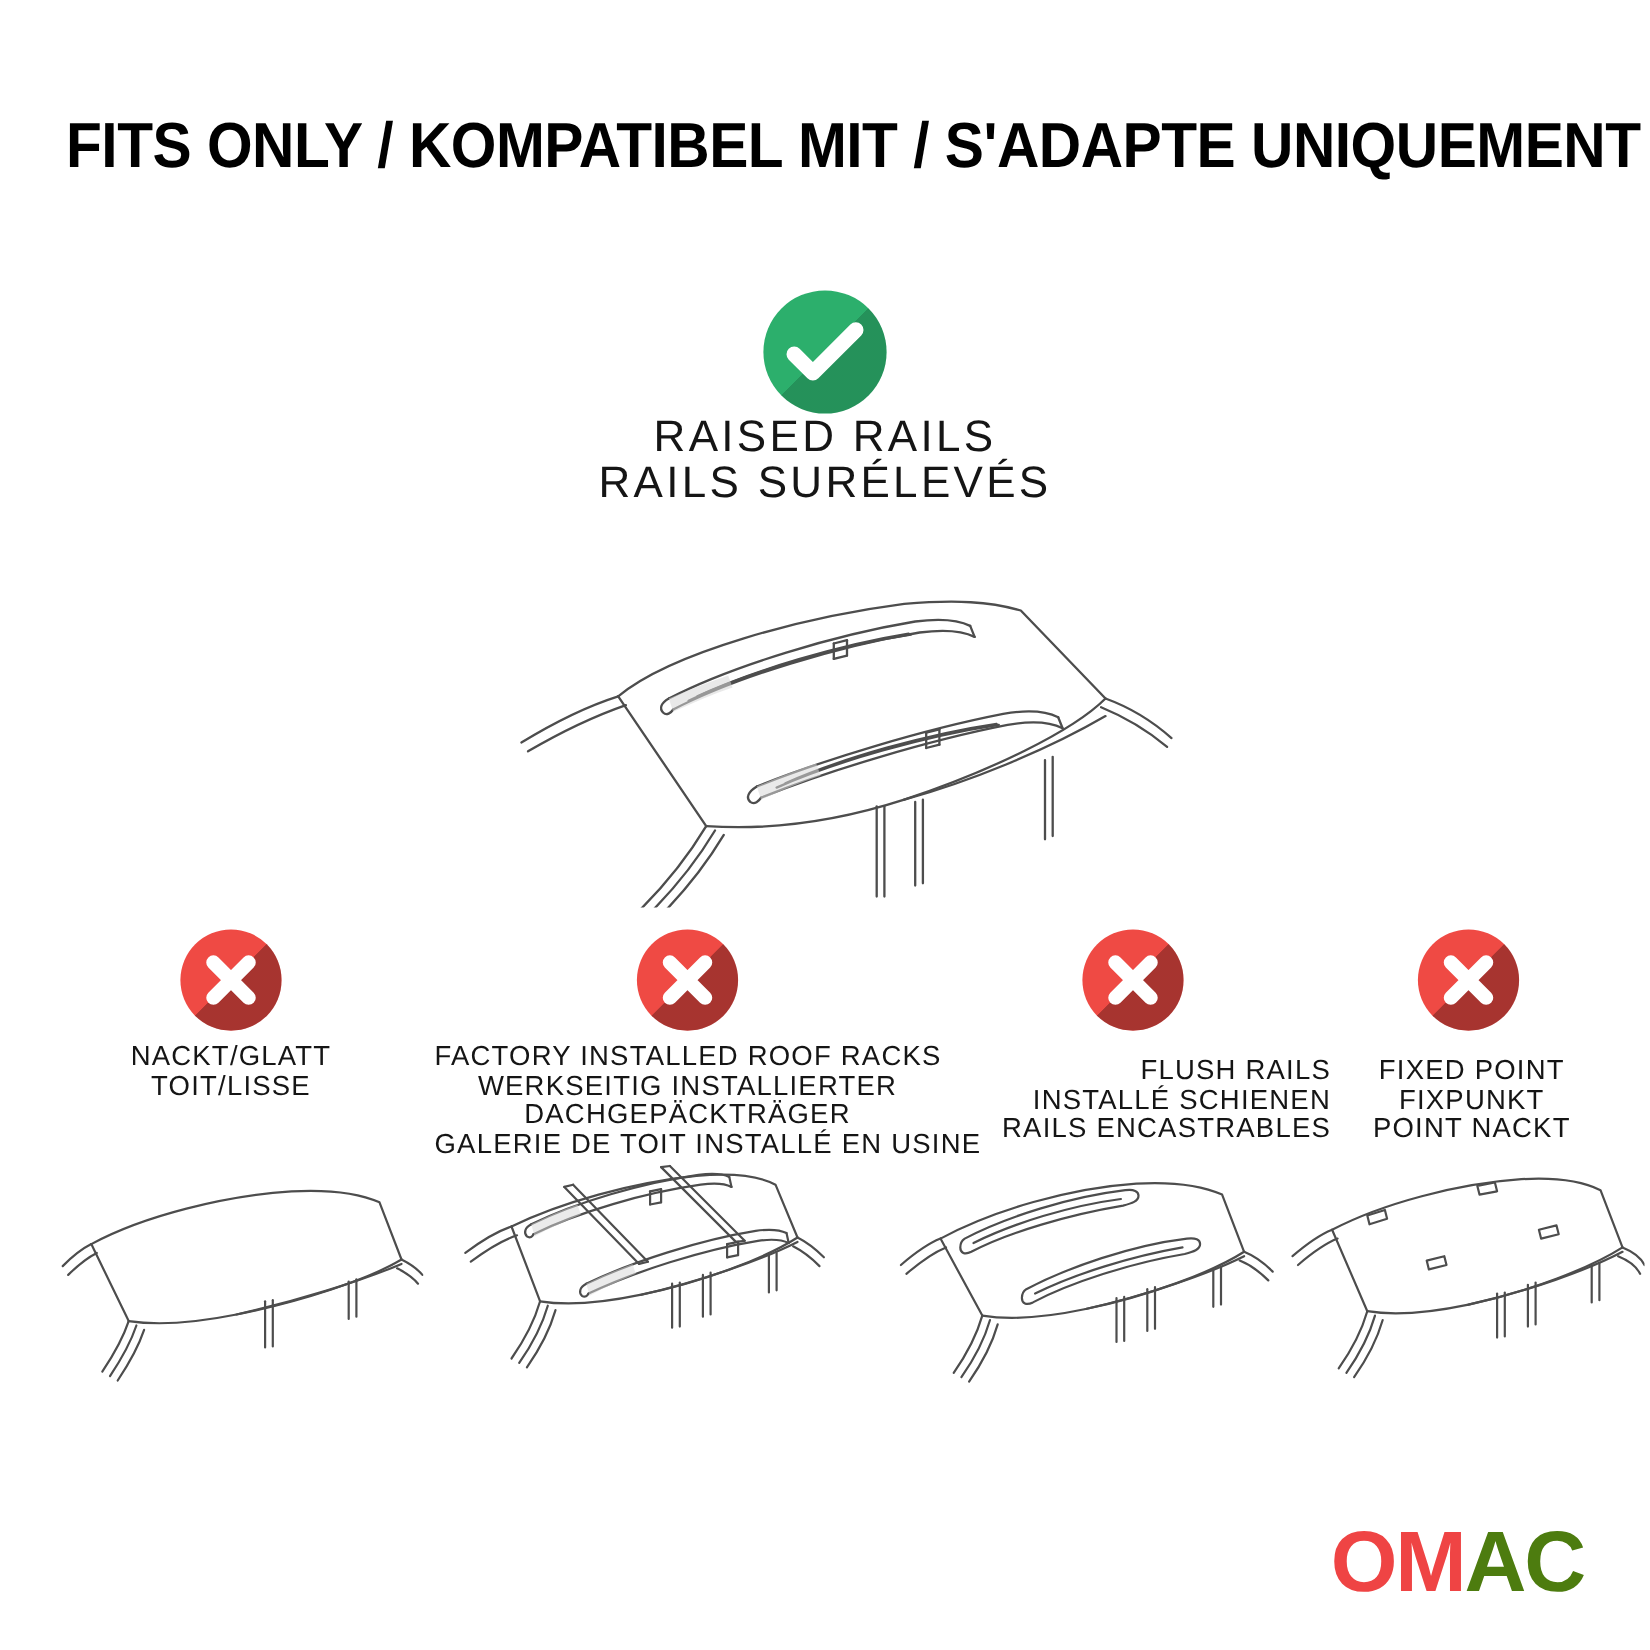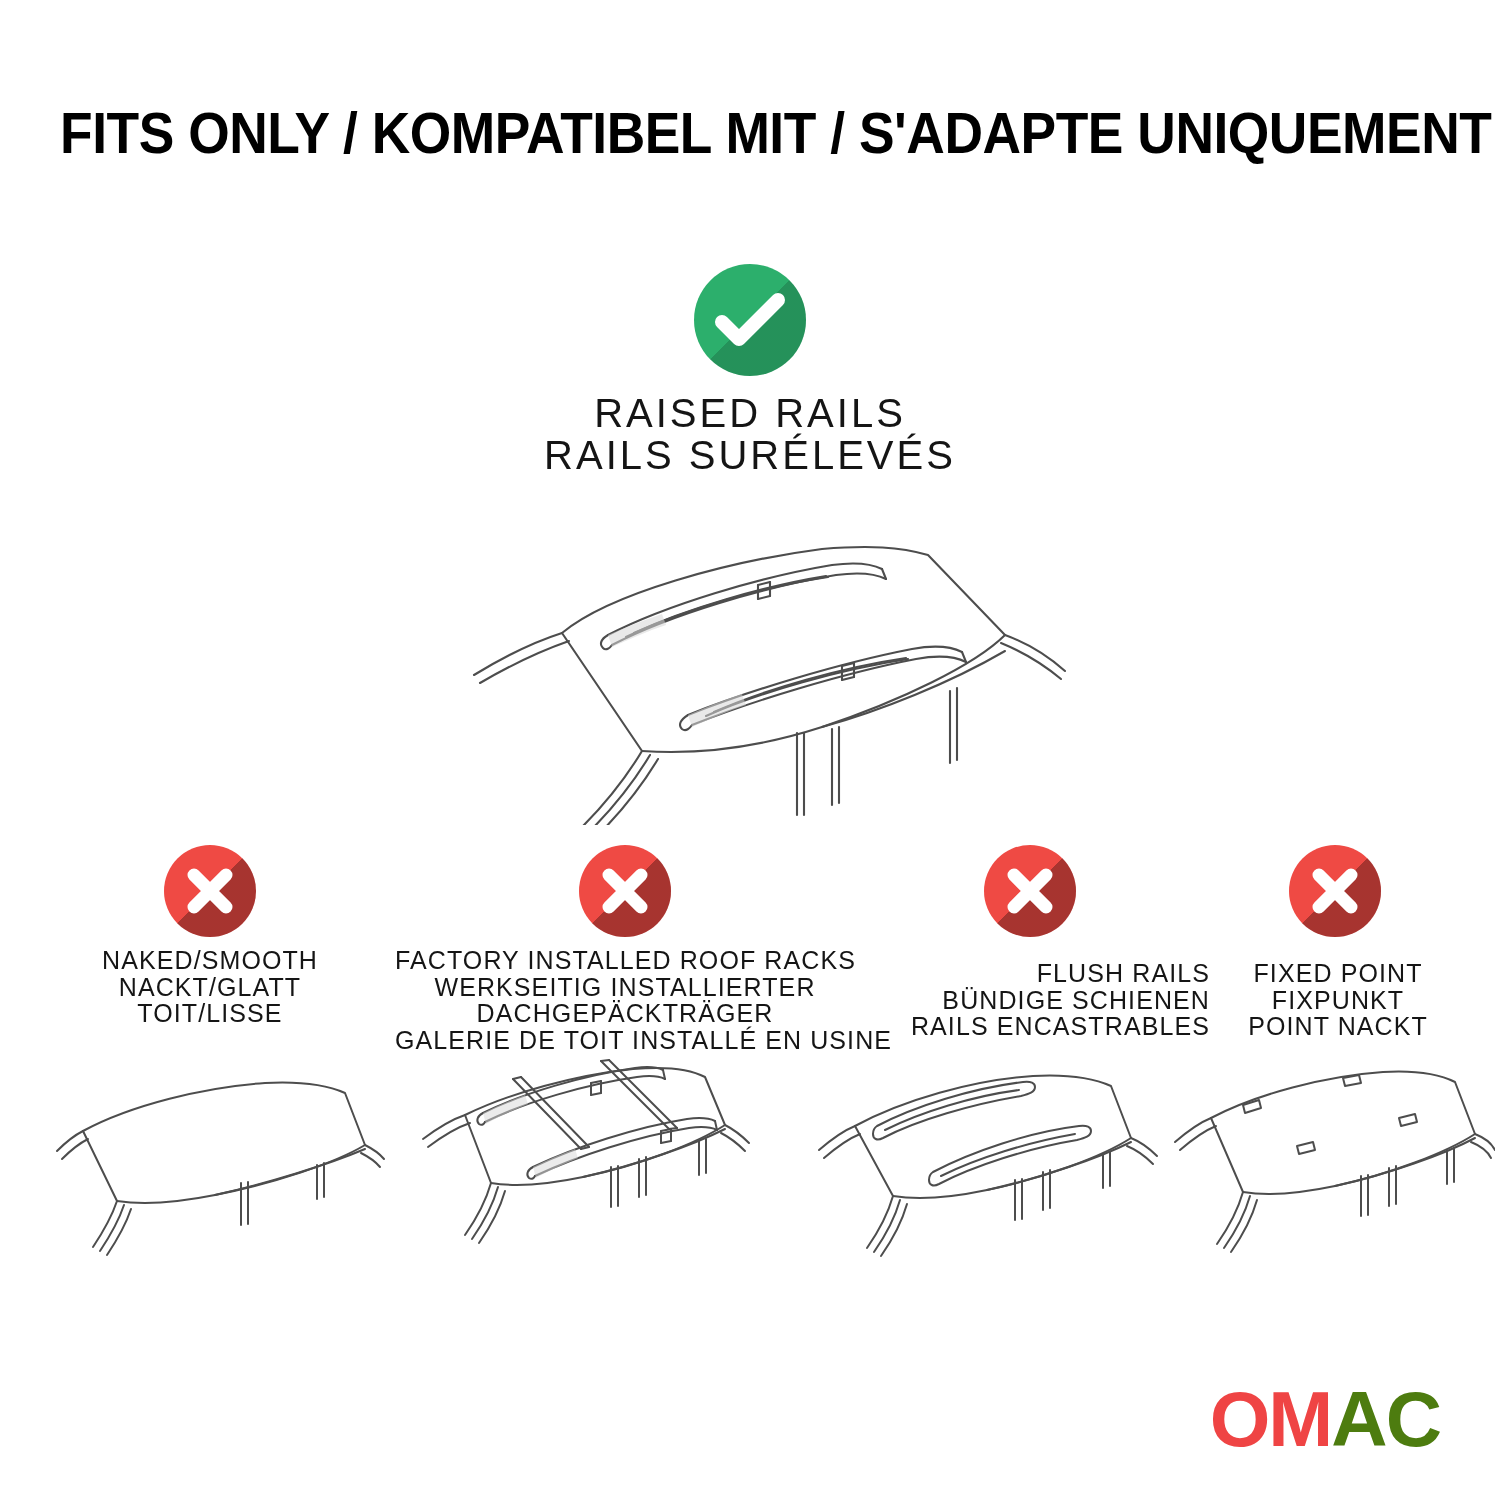--- a/index.html
+++ b/index.html
@@ -63,21 +63,21 @@
     position:absolute;
     text-align:center;
     font-family:"Liberation Sans", sans-serif;
     font-weight:300;
     color:#151515;
     white-space:nowrap;
   }
   .caption .ln{display:block;}
 
   .caption-main{
-    left:0;right:0;top:392px;
+    left:0;right:0;top:376px;
     font-size:40px;
     line-height:42px;
     letter-spacing:3px;
   }
 
   .caption-sm{
     font-size:25px;
     line-height:26.5px;
     letter-spacing:1.1px;
   }
@@ -177,21 +177,20 @@
     </svg>
   </div>
 
   <div class="badge badge-no" style="left:164px;top:845px;">
     <div class="shadow"></div>
     <svg viewBox="0 0 92 92">
       <path d="M30 30 L62 62 M62 30 L30 62" fill="none" stroke="#ffffff" stroke-width="13" stroke-linecap="round"></path>
     </svg>
   </div>
   <div class="caption caption-sm" style="left:20px;width:380px;top:947px;">
-    <span class="ln">NAKED/SMOOTH</span>
     <span class="ln">NACKT/GLATT</span>
     <span class="ln">TOIT/LISSE</span>
   </div>
   <div class="illus" style="left:55px;top:1065px;width:330px;height:220px;">
     <svg viewBox="0 0 330 220" xmlns="http://www.w3.org/2000/svg">
       <g fill="none" stroke="#4d4d4d" stroke-width="2" stroke-linecap="round" stroke-linejoin="round">
         <path d="M28 66 C 76 40, 150 22, 210 18 C 248 16, 272 20, 290 28 L 310 80"></path>
         <path d="M310 80 C 280 98, 220 118, 160 130 C 120 138, 88 140, 62 136"></path>
         <path d="M62 136 L 28 66"></path>
         <path d="M28 66 C 20 70, 12 76, 2 86"></path>
@@ -278,21 +277,21 @@
   </div>
 
   <div class="badge badge-no" style="left:984px;top:845px;">
     <div class="shadow"></div>
     <svg viewBox="0 0 92 92">
       <path d="M30 30 L62 62 M62 30 L30 62" fill="none" stroke="#ffffff" stroke-width="13" stroke-linecap="round"></path>
     </svg>
   </div>
   <div class="caption caption-sm" style="left:850px;width:360px;top:960px;text-align:right;">
     <span class="ln">FLUSH RAILS</span>
-    <span class="ln">BÜNDIGE SCHIENEN</span>
+    <span class="ln">INSTALLÉ SCHIENEN</span>
     <span class="ln">RAILS ENCASTRABLES</span>
   </div>
   <div class="illus" style="left:815px;top:1060px;width:350px;height:225px;">
     <svg viewBox="0 0 350 225" xmlns="http://www.w3.org/2000/svg">
       <g fill="none" stroke="#4d4d4d" stroke-width="2" stroke-linecap="round" stroke-linejoin="round">
         <path d="M40 66 C 88 40, 158 20, 218 16 C 254 14, 278 18, 296 26 L 316 78"></path>
         <path d="M316 78 C 288 96, 230 118, 172 130 C 134 138, 102 140, 78 136"></path>
         <path d="M78 136 L 40 66"></path>
         <path d="M40 66 C 30 70, 18 78, 4 90"></path>
         <path d="M45 74 C 35 78, 23 86, 9 98"></path>

